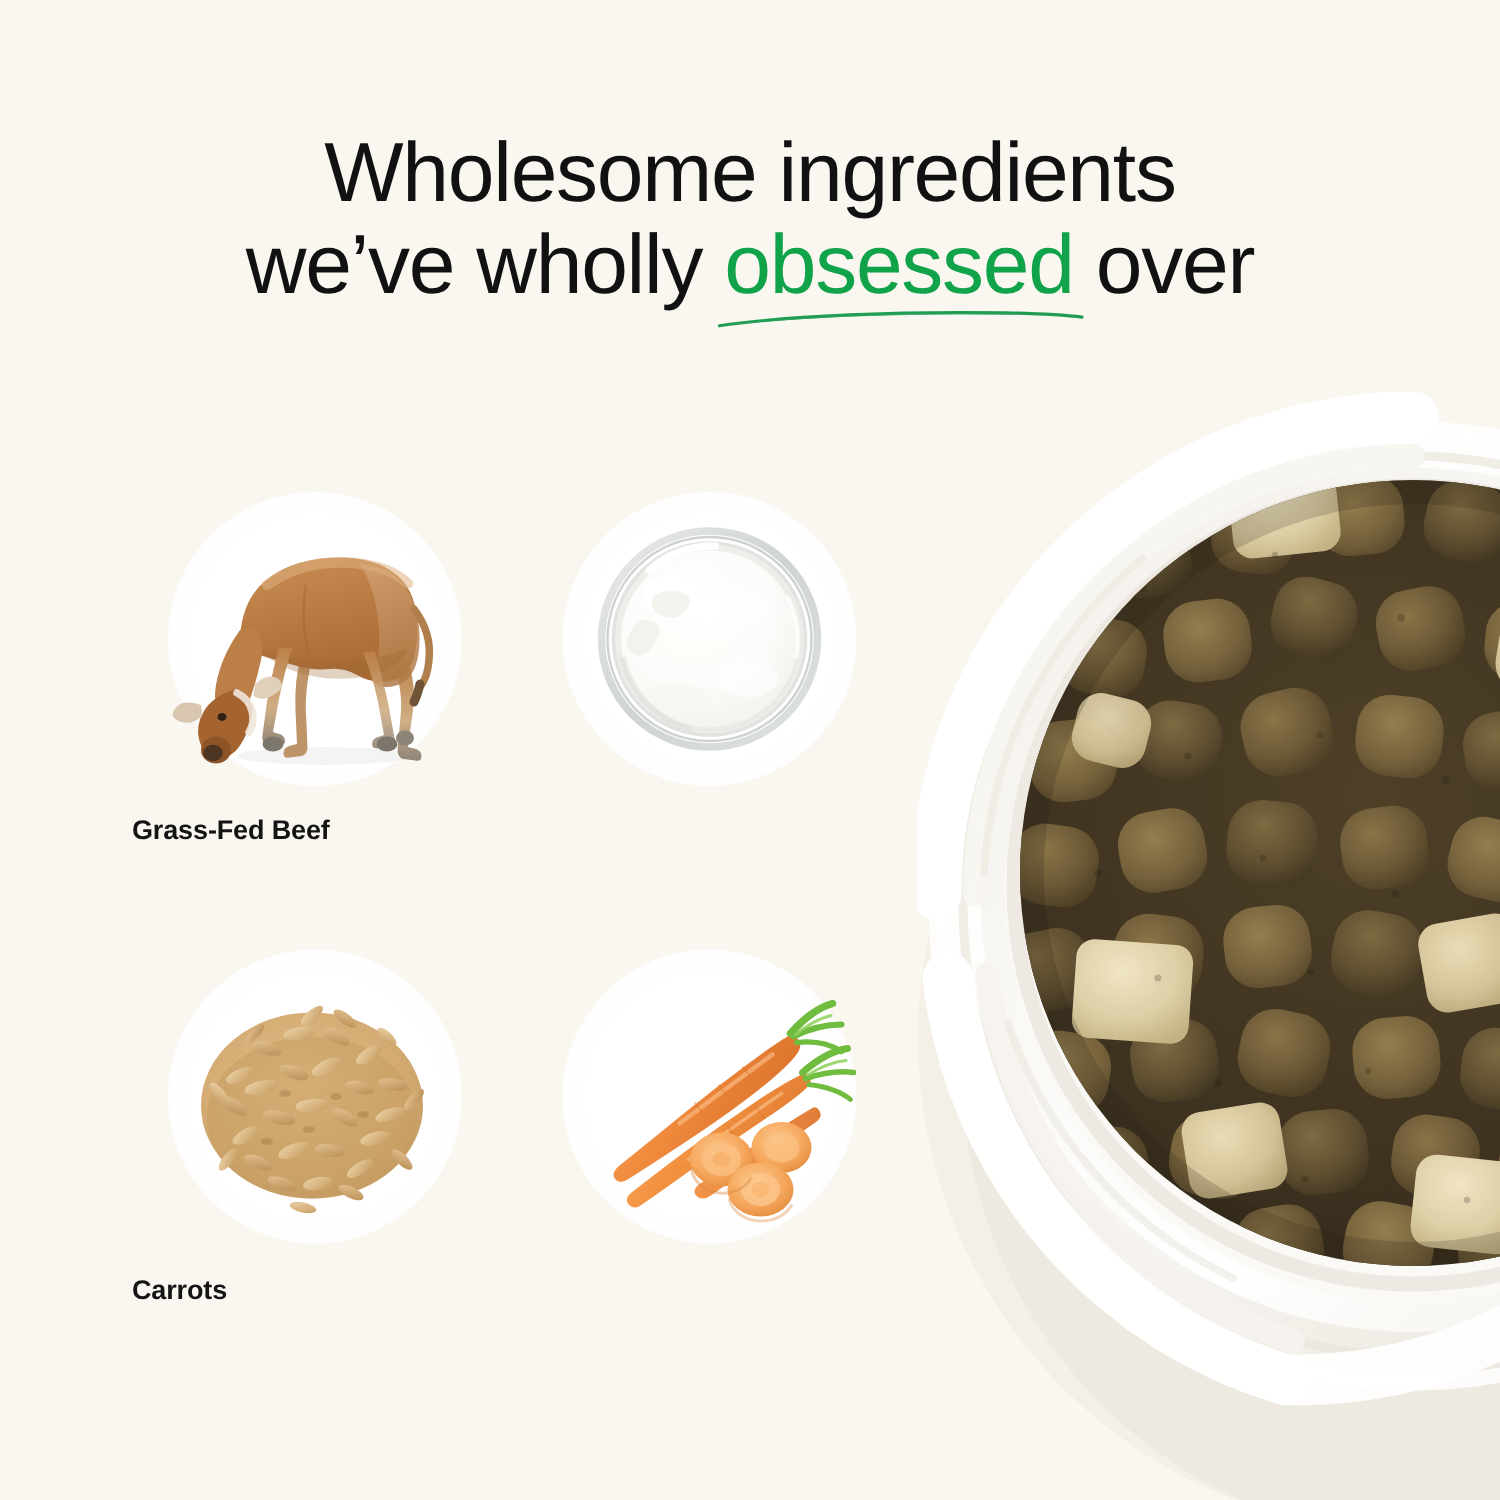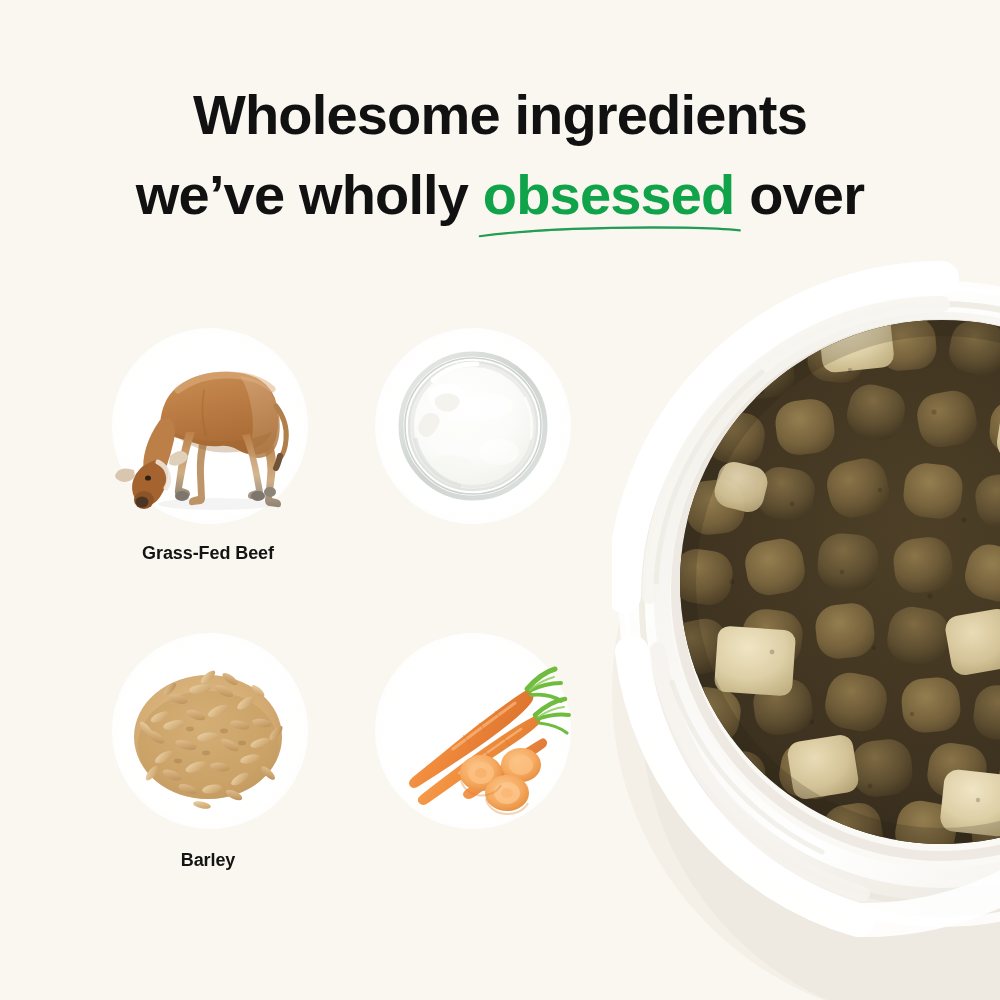--- a/index.html
+++ b/index.html
@@ -20,28 +20,28 @@
   }
 
   
   .heading {
     position:absolute;
     left:0; top:86px;
     width:1000px;
     text-align:center;
     line-height:1.02;
     letter-spacing:-0.015em;
-    font-weight:700;
+    font-weight:400;
     font-size:56px;
     color:#111111;
     z-index:40;
     -webkit-font-smoothing:antialiased;
   }
   .heading .ln { display:block; white-space:nowrap; }
-  .heading .ln2 { margin-top:23px; }
+  .heading .ln2 { margin-top:4px; }
   .hl {
     color:#10a34a;
     position:relative;
     display:inline-block;
   }
   .hl-underline {
     position:absolute;
     left:-6px;
     bottom:-16px;
     width:calc(100% + 14px);
@@ -80,21 +80,20 @@
     position:absolute;
     left:24px; top:10px;
     width:196px; height:196px;
   }
   .art svg { display:block; width:100%; height:100%; }
 
   .ing-label {
     position:absolute;
     left:0; top:225px;
     width:240px;
-    text-align:center;
     font-size:18px;
     font-weight:700;
     color:#141414;
     letter-spacing:-0.005em;
     white-space:nowrap;
   }
   .ing.c2 .ing-label, .ing.c3 .ing-label { top:227px; }
 
   
   .bowl-wrap {
@@ -296,21 +295,21 @@
 
           <g opacity="0.28" fill="#8a6433">
             <ellipse cx="78" cy="96" rx="4" ry="2.4"></ellipse>
             <ellipse cx="112" cy="98" rx="4" ry="2.4"></ellipse>
             <ellipse cx="94" cy="120" rx="4" ry="2.4"></ellipse>
             <ellipse cx="66" cy="128" rx="4" ry="2.4"></ellipse>
             <ellipse cx="130" cy="110" rx="4" ry="2.4"></ellipse>
           </g>
         </svg>
       </div>
-      <div class="ing-label">Barley</div>
+      <div class="ing-label">Carrots</div>
     </div>
 
     <div class="ing c3">
       <div class="disc"></div>
       <div class="art">
         <svg viewBox="0 0 196 196">
           <defs>
             <linearGradient id="carA" x1="0" y1="0" x2="1" y2="0.4">
               <stop offset="0%" stop-color="#f9a259"></stop>
               <stop offset="45%" stop-color="#f08a3c"></stop>

